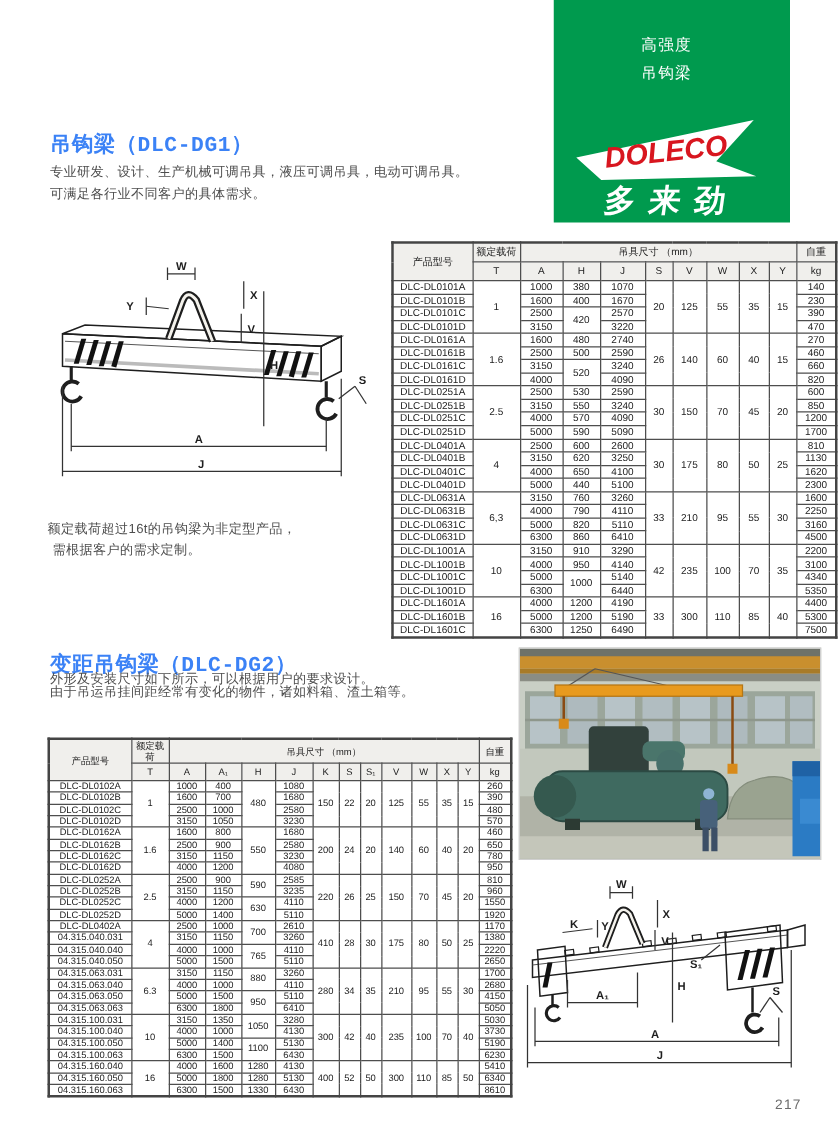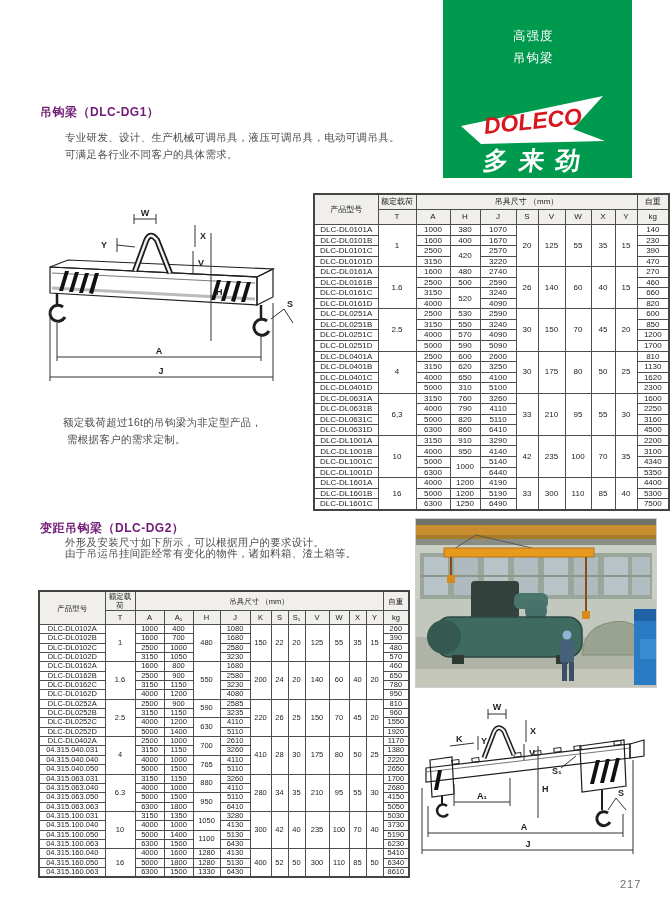--- a/index.html
+++ b/index.html
@@ -11,22 +11,22 @@
   .abs{position:absolute;}
 
   
   .banner{left:443px;top:0;width:189px;height:178px;background:#009a4e;}
   .banner-line{position:absolute;left:70px;color:#fff;font-size:12.5px;letter-spacing:1px;}
   .flag-svg{position:absolute;left:8px;top:93px;}
   .brand-cn{position:absolute;left:0;right:0;top:144px;text-align:center;color:#fff;
     font-size:25px;font-weight:bold;letter-spacing:11px;transform:skewX(-8deg);}
 
   
-  .sec-title{font-size:12px;font-weight:bold;color:#701a75;letter-spacing:.5px;}
-  .body-text{font-size:10.5px;color:#4d4d4d;letter-spacing:.3px;margin-left:25px;}
+  .sec-title{font-size:17px;font-weight:bold;color:#3b82f6;letter-spacing:.5px;font-family:Liberation Mono, monospace;}
+  .body-text{font-size:10.5px;color:#4d4d4d;letter-spacing:.3px;}
 
   
   table{border-collapse:collapse;table-layout:fixed;background:#fff;}
   th,td{border:1px solid #4e4e4e;text-align:center;padding:0;overflow:hidden;white-space:nowrap;font-weight:normal;}
   th{background:#f0efec;color:#222;}
   .t1{width:342px;font-size:8px;border:2px solid #444;}
   .t1 th{height:14px;line-height:12px;}
   .t1 td{height:9.55px;line-height:9.5px;}
   .t2{width:352px;font-size:7.5px;border:2px solid #444;}
   .t2 th{height:13px;line-height:11px;}
@@ -282,21 +282,21 @@
       <tr>
         <td>DLC-DL0401C</td>
         <td>4000</td>
         <td>650</td>
         <td>4100</td>
         <td>1620</td>
       </tr>
       <tr>
         <td>DLC-DL0401D</td>
         <td>5000</td>
-        <td>310</td>
+        <td>440</td>
         <td>5100</td>
         <td>2300</td>
       </tr>
       <tr>
         <td>DLC-DL0631A</td>
         <td rowspan="4">6,3</td>
         <td>3150</td>
         <td>760</td>
         <td>3260</td>
         <td rowspan="4">33</td>

